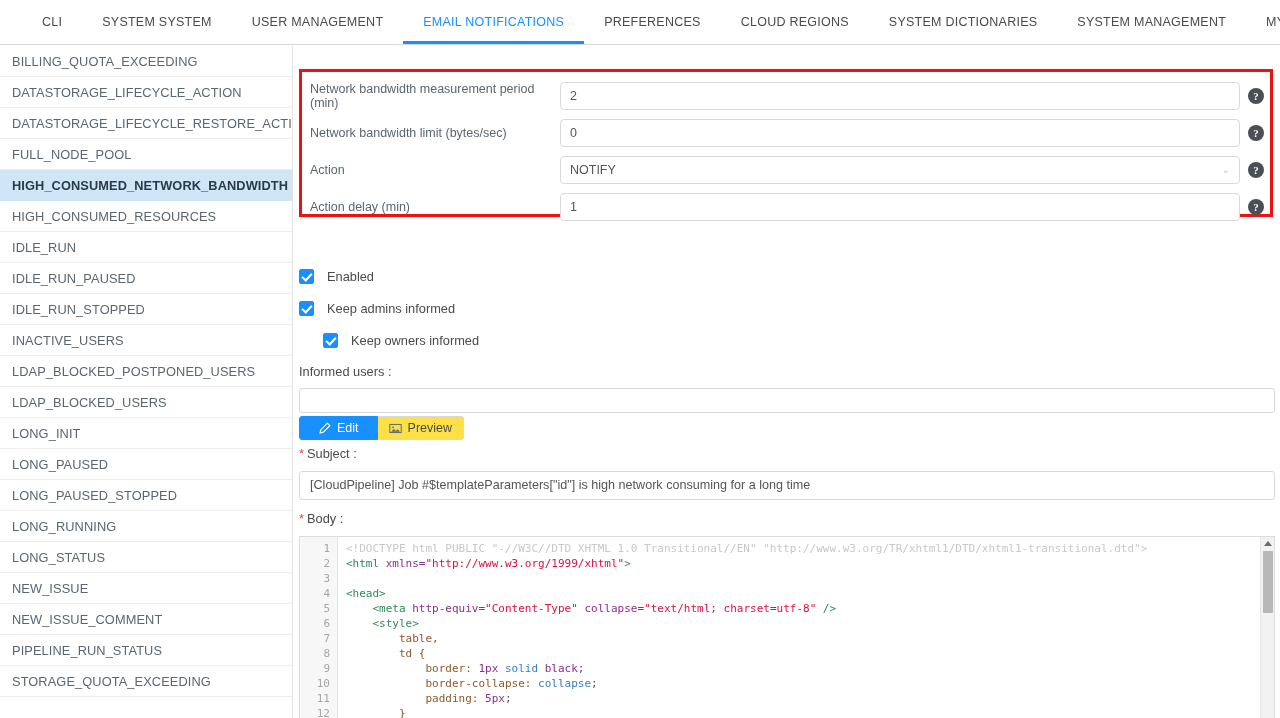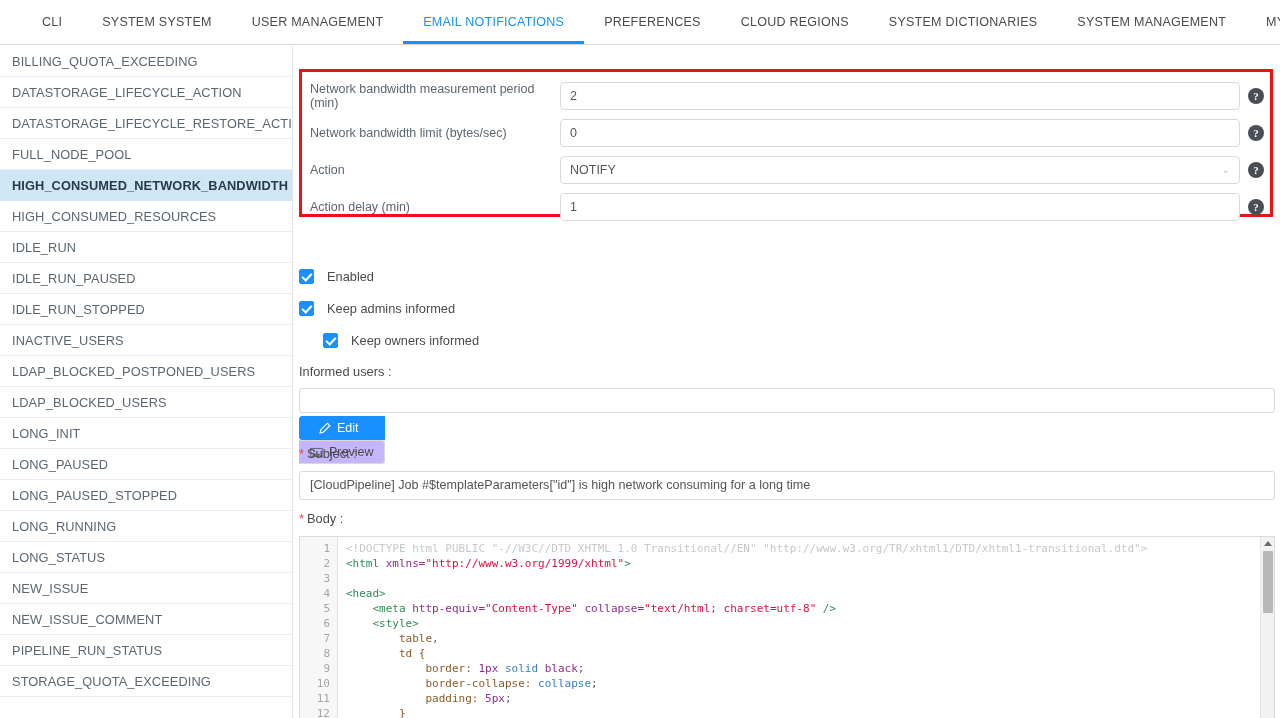--- a/index.html
+++ b/index.html
@@ -184,30 +184,30 @@
   }
   #informed-input {
     position: absolute; top: 338px; left: 5px;
     width: 976px; height: 25px;
     border: 1px solid #d9d9d9;
     border-radius: 3px;
     background: #fff;
   }
 
   
-  #btn-group { position: absolute; top: 366px; left: 5px; display: flex; flex-direction: column; }
+  #btn-group { position: absolute; top: 366px; left: 5px; display: flex; }
   .tbtn {
     height: 24px;
     display: flex;
     align-items: center;
     gap: 6px;
     padding: 0 13px;
     font-size: 12.5px;
     border: 1px solid #d9d9d9;
-    background: #c4b5fd;
+    background: #fde047;
     color: #4a4a4a;
     cursor: pointer;
   }
   .tbtn.primary {
     background: #1890ff;
     border-color: #1890ff;
     color: #fff;
     border-radius: 3px 0 0 3px;
     padding: 0 18px;
   }

